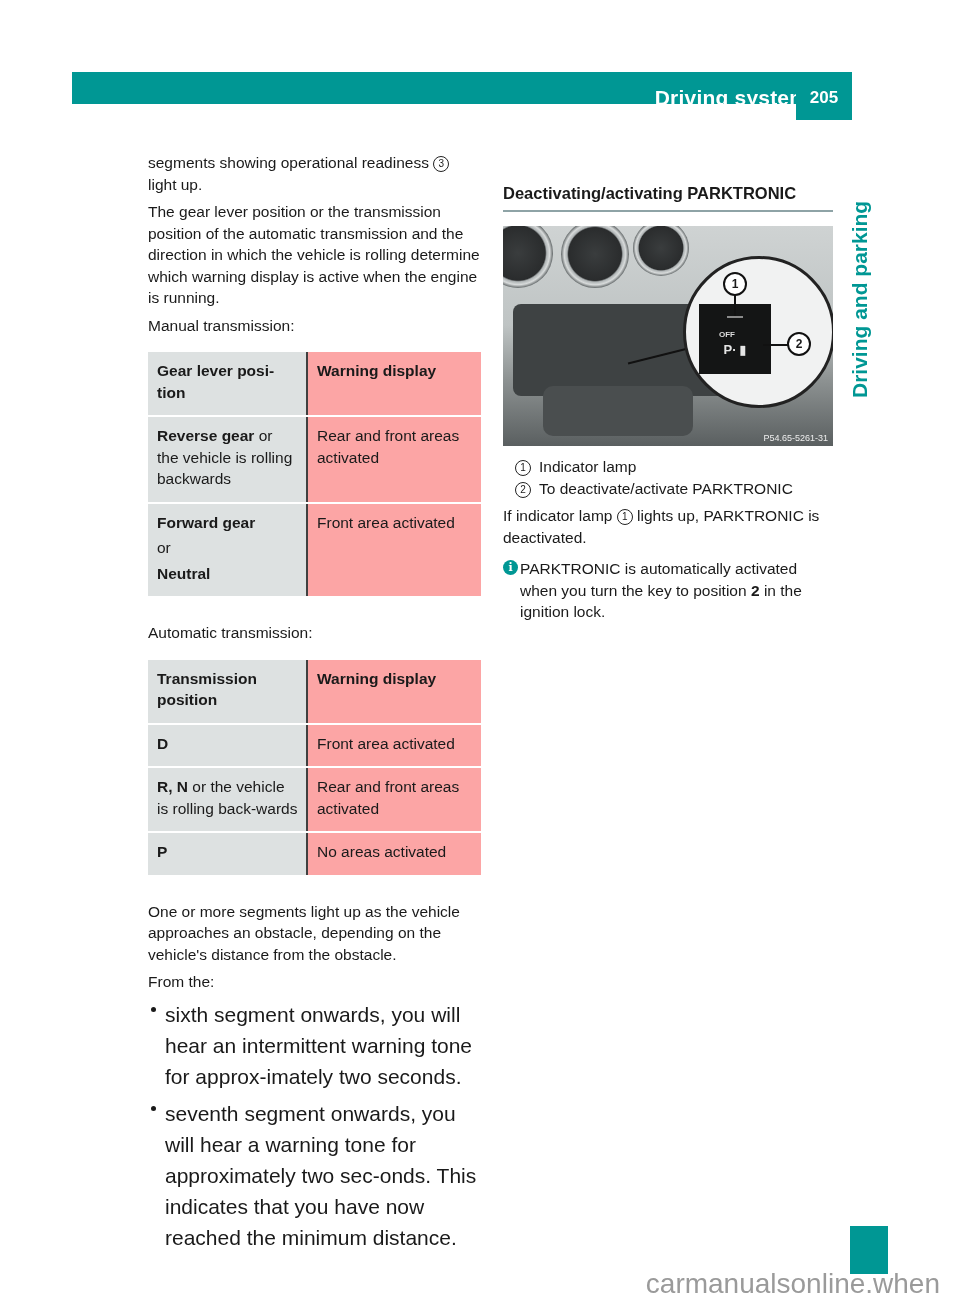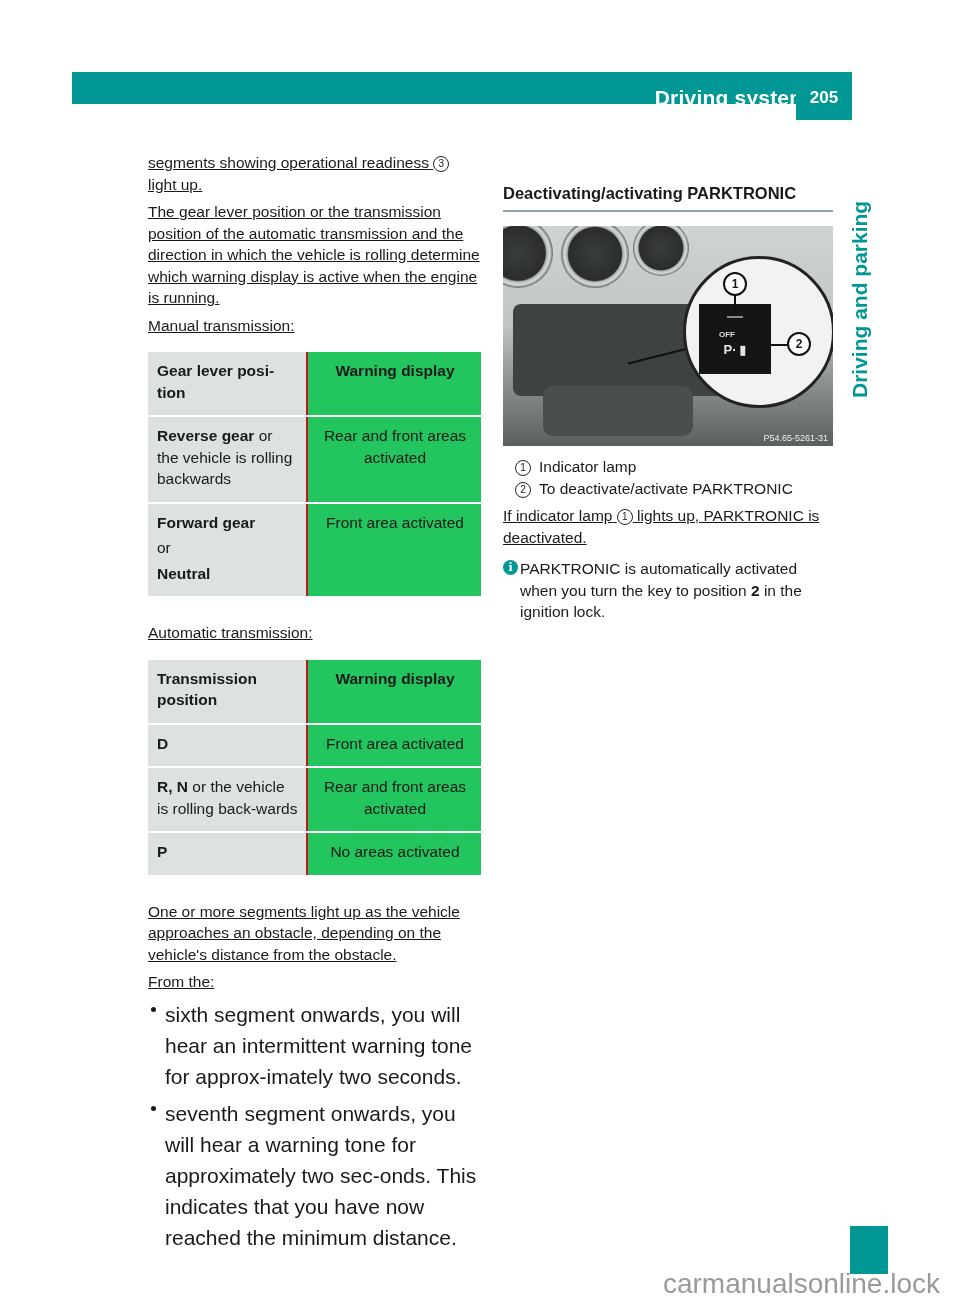--- a/index.html
+++ b/index.html
@@ -29,31 +29,31 @@
   .side-label {
     position: absolute; left: 848px; top: 398px;
     transform-origin: left top; transform: rotate(-90deg);
     color: #009794; font-weight: bold; font-size: 21px; white-space: nowrap;
   }
   .side-square {
     position: absolute; left: 850px; top: 426px; width: 38px; height: 48px; background: #009794;
   }
   .col-left { position: absolute; left: 148px; top: 152px; width: 333px; }
   .col-right { position: absolute; left: 503px; top: 152px; width: 330px; }
-  p { margin: 0 0 6px 0; font-size: 15.5px; line-height: 21.5px; text-decoration: underline; }
+  p { margin: 0 0 6px 0; font-size: 15.5px; line-height: 21.5px; }
   .circ {
     display: inline-block; width: 14px; height: 14px; border: 1.3px solid #222; border-radius: 50%;
     font-size: 10px; line-height: 14px; text-align: center; font-weight: normal; vertical-align: 1px;
   }
   table.dt {
     border-collapse: collapse; width: 333px; margin: 16px 8px 24px 0; font-size: 15.5px; line-height: 21.5px;
   }
   table.dt td { vertical-align: top; padding: 8px 8px 12px 9px; border-bottom: 2px solid #fff; }
   table.dt td.c1 { background: #dde1e1; width: 141px; }
-  table.dt td.c2 { background: #22c55e; border-left: 2px solid #b91c1c; text-align: center; }
+  table.dt td.c2 { background: #fca5a5; border-left: 2px solid #404040; }
   table.dt tr.th td { font-weight: bold; }
   .b { font-weight: bold; }
   .or { display: block; margin: 4px 0; }
   ul.bul { margin: 6px 0 0 0; padding: 0; list-style: none; }
   ul.bul li { position: relative; padding-left: 17px; font-size: 21px; line-height: 31px; margin-bottom: 6px; }
   ul.bul li::before { content: ""; position: absolute; left: 3px; top: 8px; width: 5px; height: 5px; border-radius: 50%; background: #1a1a1a; }
   .sec-title { font-weight: bold; font-size: 16.5px; padding-bottom: 7px; border-bottom: 2px solid #8ea3a6; margin-bottom: 14px; margin-top: 32px; }
   .photo {
     position: relative; width: 330px; height: 220px; overflow: hidden;
     background: linear-gradient(180deg, #cfd3d3 0%, #bfc4c4 45%, #8d9292 70%, #5a5f60 100%);
@@ -187,13 +187,13 @@
   </p>
 
   <div class="note">
     <span class="info-icon">i</span>
     <span>PARKTRONIC is automatically activated when you turn the key to position</span>
     <span class="b">2</span>
     <span>in the ignition lock.</span>
   </div>
 </div>
 
-<div class="watermark">carmanualsonline.lock</div>
+<div class="watermark">carmanualsonline.when</div>
 
 </body></html>

